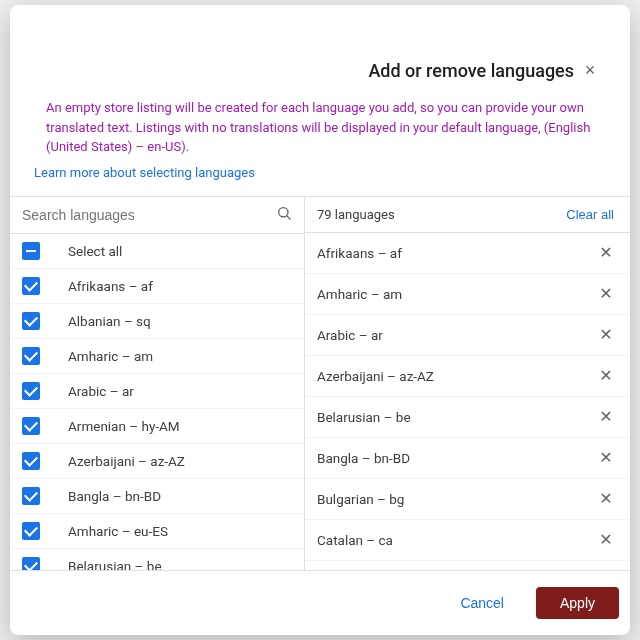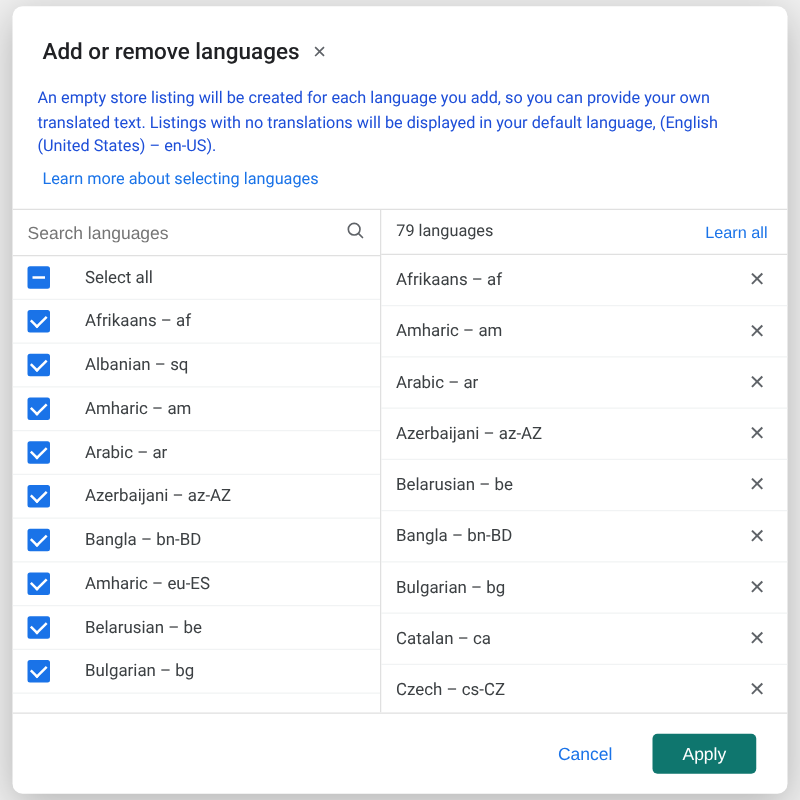--- a/index.html
+++ b/index.html
@@ -18,45 +18,46 @@
       box-shadow: 0 8px 32px rgba(0,0,0,0.25);
       width: 620px;
       max-height: 630px;
       display: flex;
       flex-direction: column;
       overflow: hidden;
     }
     .dialog-header {
       display: flex;
       align-items: center;
-      justify-content: flex-start;
+      justify-content: flex-end;
       padding: 20px 24px 12px 24px;
+      margin-top: 29px;
     }
     .dialog-title {
       font-size: 18px;
       font-weight: 500;
       color: #202124;
     }
     .close-btn {
       width: 32px;
       height: 32px;
       display: flex;
       align-items: center;
       justify-content: center;
       cursor: pointer;
       border-radius: 50%;
       border: none;
       background: none;
       font-size: 18px;
       color: #5f6368;
     }
     .dialog-desc {
-      padding: 0 24px 8px 20px;
+      padding: 0 24px 8px 36px;
       font-size: 13px;
-      color: #1d4ed8;
+      color: #a21caf;
       line-height: 1.5;
     }
     .dialog-link {
       display: block;
       padding: 0 24px 16px 24px;
       font-size: 13px;
       color: #1a73e8;
       text-decoration: none;
       cursor: pointer;
     }
@@ -196,36 +197,36 @@
       justify-content: center;
       width: 24px;
       height: 24px;
       border-radius: 50%;
       padding: 0;
     }
     .dialog-footer {
       display: flex;
       align-items: center;
       justify-content: flex-end;
-      padding: 16px 25px;
+      padding: 16px 11px;
       gap: 12px;
       border-top: 1px solid #e0e0e0;
     }
     .cancel-btn {
       background: none;
       border: none;
       padding: 8px 20px;
       font-size: 14px;
       color: #1a73e8;
       cursor: pointer;
       border-radius: 4px;
       font-weight: 500;
     }
     .apply-btn {
-      background: #0f766e;
+      background: #7f1d1d;
       border: none;
       padding: 8px 24px;
       font-size: 14px;
       color: #fff;
       cursor: pointer;
       border-radius: 4px;
       font-weight: 500;
     }
   </style>
 </head>
@@ -270,20 +271,24 @@
           <div class="lang-item">
             <div class="checkbox checked"></div>
             <span>Amharic – am</span>
           </div>
           <div class="lang-item">
             <div class="checkbox checked"></div>
             <span>Arabic – ar</span>
           </div>
           <div class="lang-item">
             <div class="checkbox checked"></div>
+            <span>Armenian – hy-AM</span>
+          </div>
+          <div class="lang-item">
+            <div class="checkbox checked"></div>
             <span>Azerbaijani – az-AZ</span>
           </div>
           <div class="lang-item">
             <div class="checkbox checked"></div>
             <span>Bangla – bn-BD</span>
           </div>
           <div class="lang-item">
             <div class="checkbox checked"></div>
             <span>Amharic – eu-ES</span>
           </div>
@@ -294,21 +299,21 @@
           <div class="lang-item">
             <div class="checkbox checked"></div>
             <span>Bulgarian – bg</span>
           </div>
         </div>
     </div>
 
     <div class="right-panel">
       <div class="right-header">
         <span class="lang-count">79 languages</span>
-        <button class="clear-all-btn">Learn all</button>
+        <button class="clear-all-btn">Clear all</button>
       </div>
       <div class="selected-list" id="right-list">
       <div class="selected-item">
             <span>Afrikaans – af</span>
             <button class="remove-btn">✕</button>
           </div>
           <div class="selected-item">
             <span>Amharic – am</span>
             <button class="remove-btn">✕</button>
           </div>

